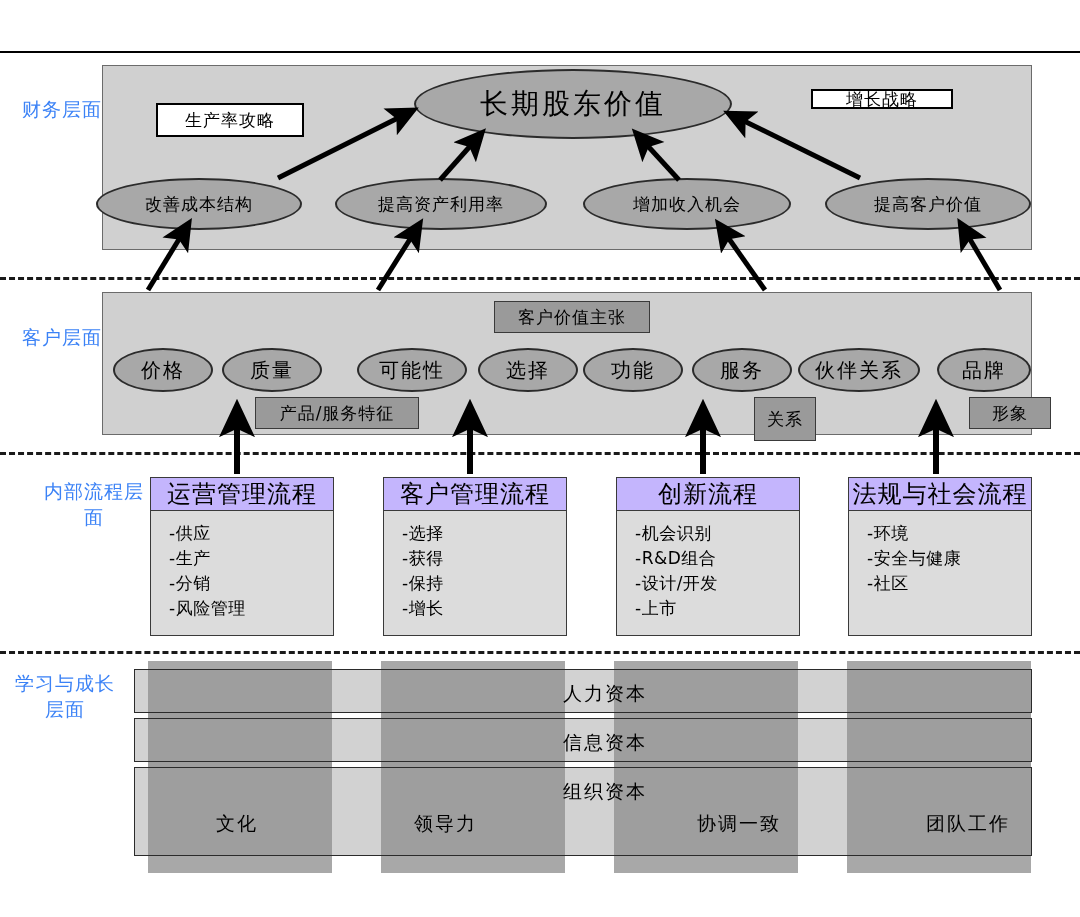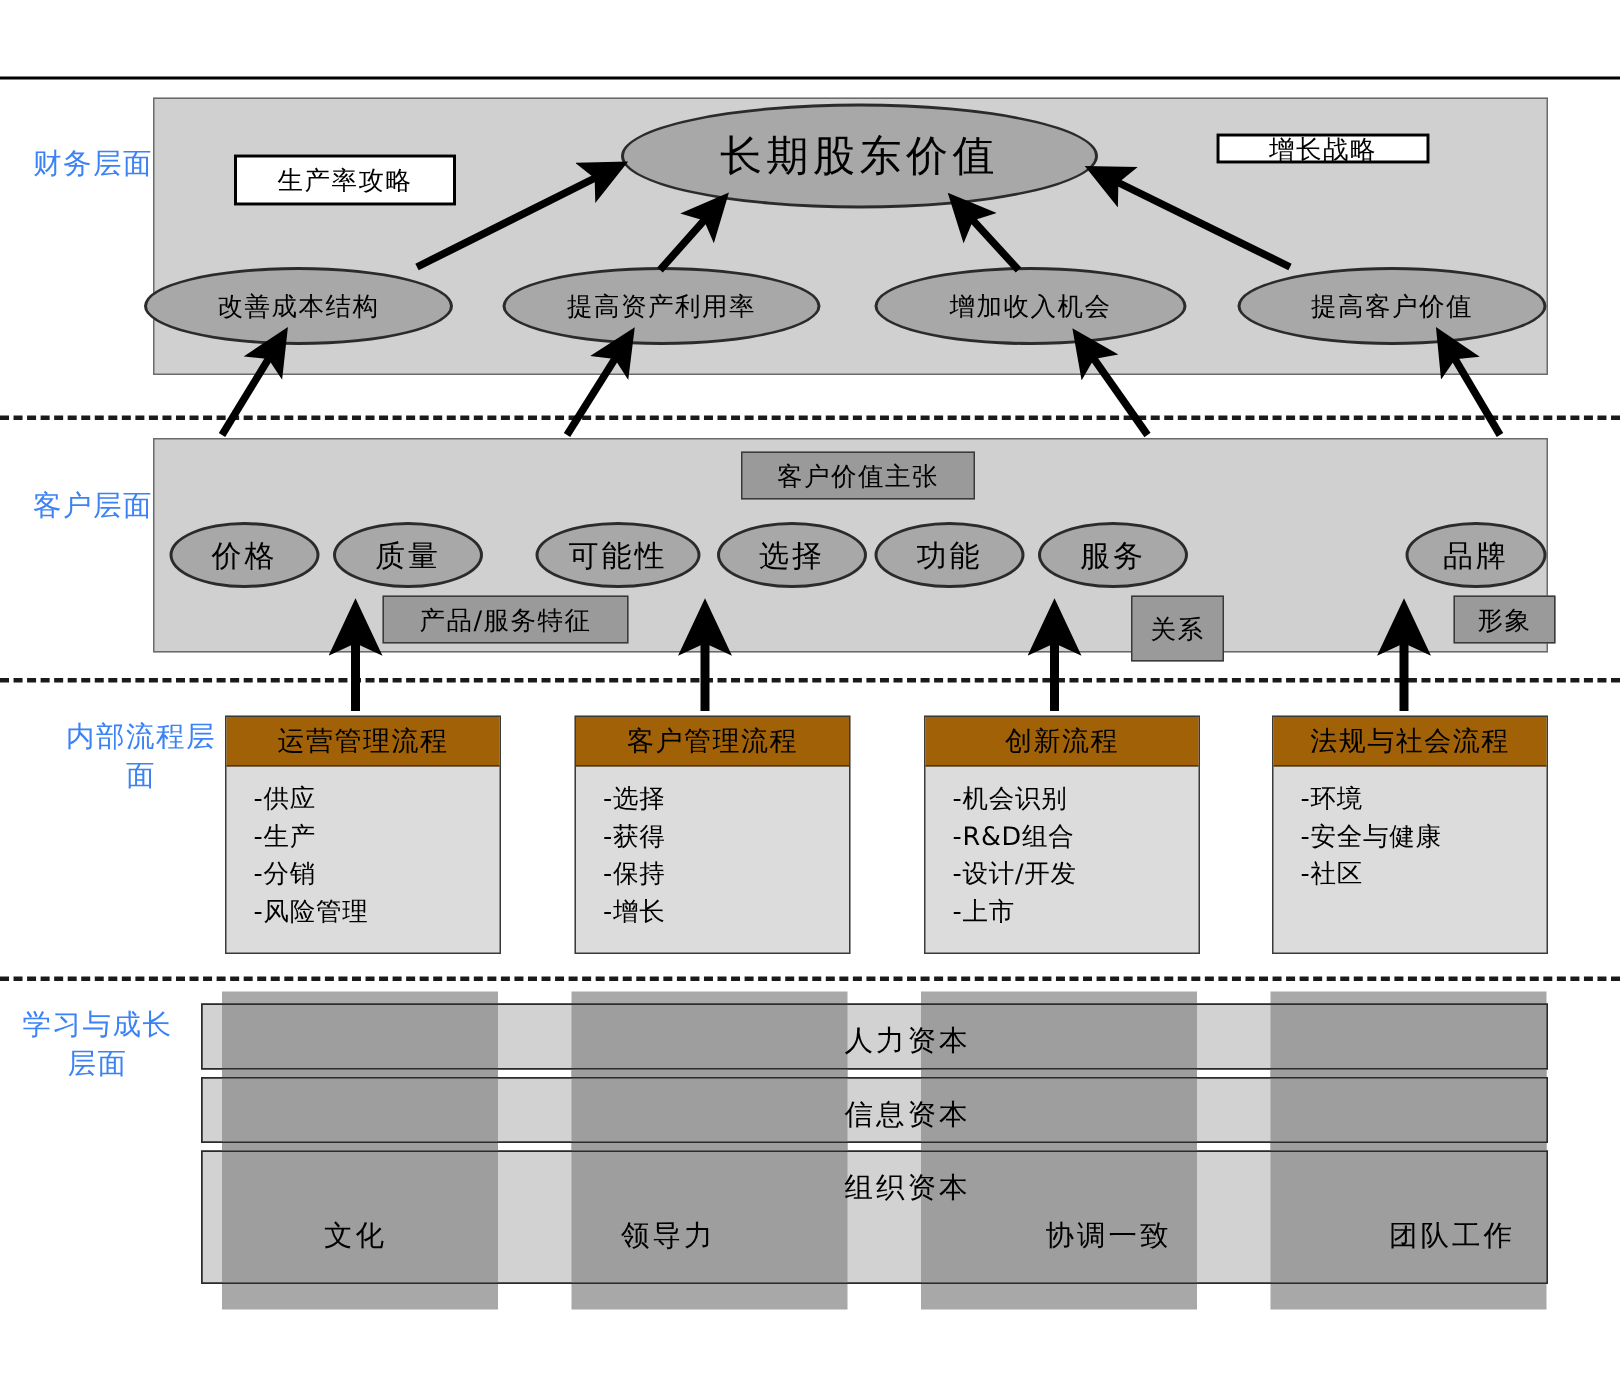--- a/index.html
+++ b/index.html
@@ -41,23 +41,23 @@
   
   .chip{
     background:#9a9a9a;border:1px solid #3a3a3a;
     display:flex;align-items:center;justify-content:center;
     font-size:17px;letter-spacing:1px;color:#000;
   }
 
   
   .pbox{border:1px solid #3a3a3a;background:#dcdcdc;}
   .pbox-head{
-    background:#a16207;border-bottom:1px solid #3a3a3a;
+    background:#c4b5fd;border-bottom:1px solid #3a3a3a;
     height:32px;display:flex;align-items:center;justify-content:center;
-    font-size:18px;letter-spacing:1px;color:#000;
+    font-size:24px;letter-spacing:1px;color:#000;
   }
   .pbox-body{
     padding:10px 0 0 18px;font-size:17px;line-height:25px;
     letter-spacing:0.5px;color:#000;
   }
 
   
   .lbar{
     border:1px solid #2b2b2b;background:#d2d2d2;
   }
@@ -108,25 +108,26 @@
   <div class="abs panel" style="left:102px;top:292px;width:930px;height:143px;"></div>
 
   <div class="abs chip" style="left:494px;top:301px;width:156px;height:32px;">客户价值主张</div>
 
   <div class="abs ellipse cust" style="left:113px;top:348px;width:100px;height:44px;">价格</div>
   <div class="abs ellipse cust" style="left:222px;top:348px;width:100px;height:44px;">质量</div>
   <div class="abs ellipse cust" style="left:357px;top:348px;width:110px;height:44px;">可能性</div>
   <div class="abs ellipse cust" style="left:478px;top:348px;width:100px;height:44px;">选择</div>
   <div class="abs ellipse cust" style="left:583px;top:348px;width:100px;height:44px;">功能</div>
   <div class="abs ellipse cust" style="left:692px;top:348px;width:100px;height:44px;">服务</div>
+  <div class="abs ellipse cust" style="left:798px;top:348px;width:122px;height:44px;">伙伴关系</div>
   <div class="abs ellipse cust" style="left:937px;top:348px;width:94px;height:44px;">品牌</div>
 
   <div class="abs chip" style="left:255px;top:397px;width:164px;height:32px;">产品/服务特征</div>
   <div class="abs chip" style="left:754px;top:397px;width:62px;height:44px;">关系</div>
-  <div class="abs chip" style="left:969px;top:397px;width:68px;height:32px;">形象</div>
+  <div class="abs chip" style="left:969px;top:397px;width:82px;height:32px;">形象</div>
 
   <div class="abs dashrule" style="left:0;top:452px;width:1080px;"></div>
 
   <div class="abs layer-label" style="left:0px;top:478px;width:150px;padding-left:38px;">内部流程层面</div>
 
   <div class="abs pbox" style="left:150px;top:477px;width:184px;height:159px;">
     <div class="pbox-head">运营管理流程</div>
     <div class="pbox-body">
       <div>-供应</div>
       <div>-生产</div>

